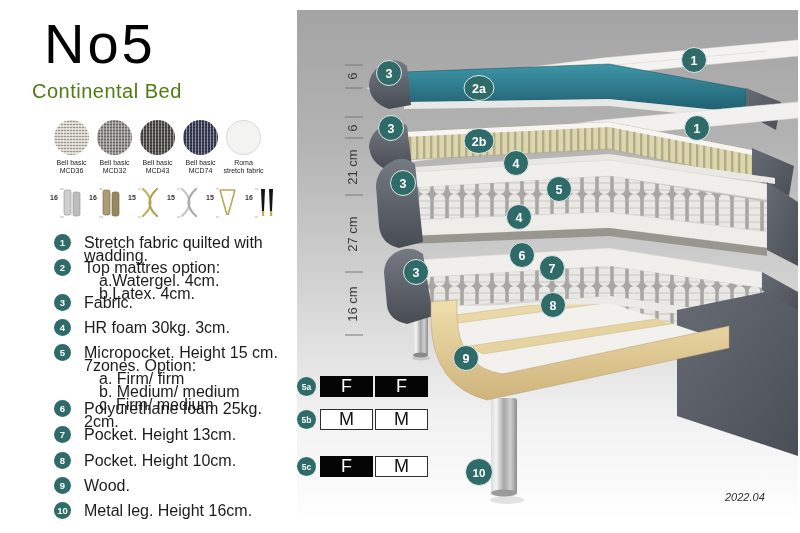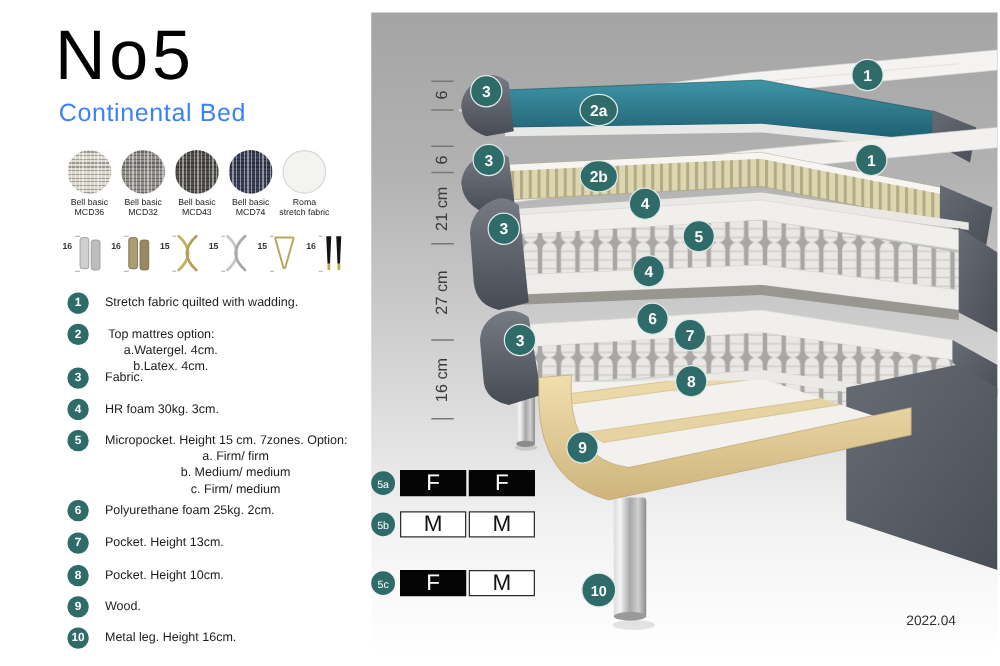--- a/index.html
+++ b/index.html
@@ -3,22 +3,22 @@
 <meta charset="utf-8">
 <style>
   html,body{margin:0;padding:0;background:#fff;}
   #stage{position:relative;width:800px;height:533px;background:#fff;overflow:hidden;
          font-family:"Liberation Sans", sans-serif;color:#1a1a1a;}
 
   
   .left{position:absolute;left:0;top:0;width:297px;height:533px;background:#fff;}
   .title{position:absolute;left:44px;top:14px;font-size:56px;font-weight:300;
          letter-spacing:3px;color:#000000;line-height:60px;}
-  .subtitle{position:absolute;left:47px;top:80px;font-size:20px;font-weight:300;
-            letter-spacing:.5px;color:#3b82f6;}
+  .subtitle{position:absolute;left:32px;top:80px;font-size:20px;font-weight:300;
+            letter-spacing:.5px;color:#4d7c0f;}
 
   .swatches{position:absolute;left:50px;top:120px;display:flex;}
   .swatch{width:43px;text-align:center;}
   .swatch-circle{width:35px;height:35px;border-radius:50%;margin:0 auto;
     background-image:
       repeating-linear-gradient(90deg, rgba(255,255,255,.45) 0 1px, rgba(0,0,0,0) 1px 3px),
       repeating-linear-gradient(0deg, rgba(0,0,0,.30) 0 1px, rgba(0,0,0,0) 1px 3px);}
   .sw0{background-color:#dcd8ce;}
   .sw1{background-color:#92908b;}
   .sw2{background-color:#504f4b;}
@@ -31,42 +31,42 @@
   .legs{position:absolute;left:48px;top:186px;display:flex;}
   .leg-item{position:relative;width:39px;height:40px;display:flex;align-items:flex-start;}
   .leg-num{font-size:7px;font-weight:bold;color:#333;margin:8px 1px 0 2px;}
   .leg-item svg{display:block;}
 
   .legend{position:absolute;left:0;top:0;width:297px;height:533px;}
   .legend-item{position:absolute;left:54px;display:flex;align-items:flex-start;}
   .lnum{flex:none;width:17px;height:17px;border-radius:50%;background:#2e6b69;
         color:#fff;font-size:9.5px;font-weight:bold;display:flex;align-items:center;
         justify-content:center;margin-right:13px;}
-  .ltext{font-size:10px;line-height:13px;color:#1c1c1c;padding-top:2px;text-align:center;}
+  .ltext{font-size:16px;line-height:13px;color:#1c1c1c;padding-top:2px;}
   .ltext .sub{display:block;padding-left:15px;}
 
   
   .panel{position:absolute;left:297px;top:10px;width:501px;height:513px;
     background:linear-gradient(to bottom,#a4a4a4 0%,#b2b2b2 25%,#d4d4d4 55%,
                #f2f2f2 80%,#ffffff 100%);}
   .panel svg.diagram{position:absolute;left:0;top:0;}
 
   .ftable{position:absolute;left:0;top:0;width:200px;}
   .frow{position:absolute;display:flex;align-items:center;}
   .fr0{left:0;top:366px;} .fr1{left:0;top:399px;} .fr2{left:0;top:432px;margin-top:14px;}
   .fcircle{flex:none;width:19px;height:19px;border-radius:50%;background:#2e6b69;
-           color:#fff;font-size:8.5px;font-weight:normal;display:flex;align-items:center;
+           color:#fff;font-size:8.5px;font-weight:bold;display:flex;align-items:center;
            justify-content:center;margin-right:4px;}
   .fcells{display:flex;gap:2px;}
   .fcell{width:53px;height:21px;display:flex;align-items:center;justify-content:center;
          font-size:18px;line-height:21px;box-sizing:border-box;}
   .fcell.dark{background:#050505;color:#fff;}
   .fcell.light{background:#fff;color:#111;border:1.5px solid #2e2e2e;}
 
-  .version{position:absolute;left:428px;top:481px;font-size:11px;color:#2f2f2f;}
+  .version{position:absolute;left:428px;top:481px;font-size:11px;color:#2f2f2f;font-style:italic;}
 </style>
 </head>
 <body>
 
 <div id="stage">
 
   <aside class="left">
     <div class="title">No5</div>
     <div class="subtitle">Continental Bed</div>
 

